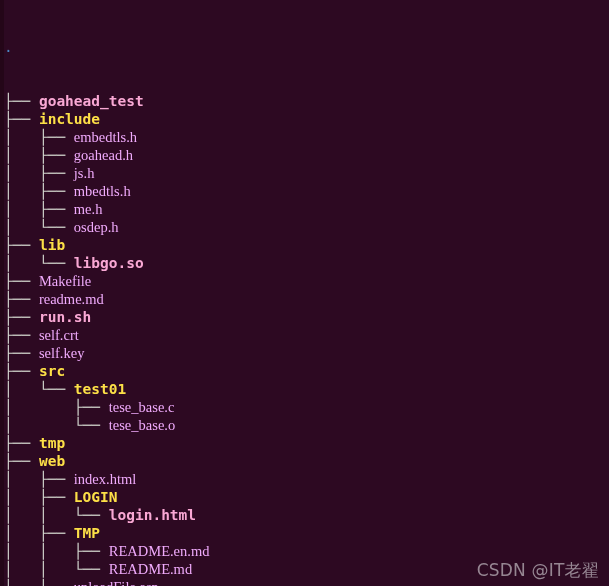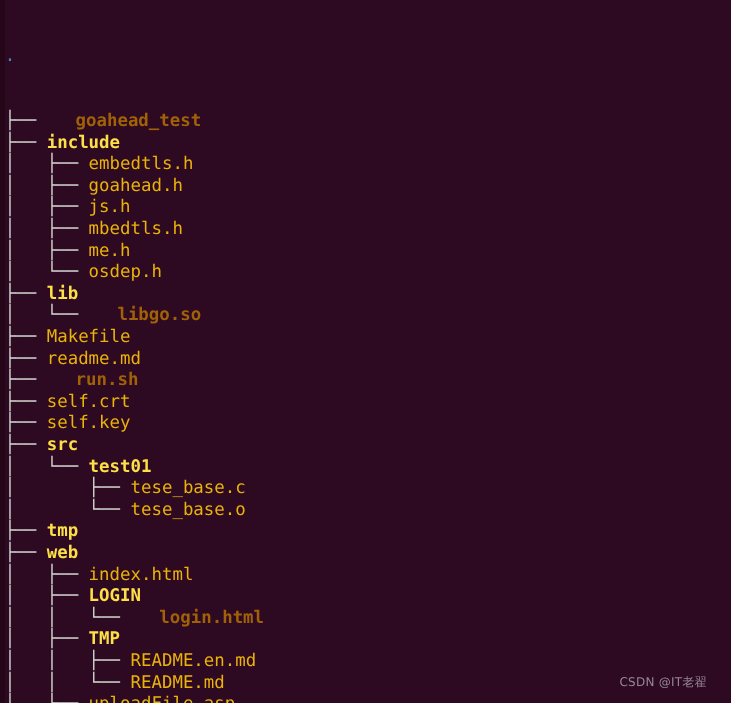--- a/index.html
+++ b/index.html
@@ -36,32 +36,32 @@
     margin: 0;
   }
   .row {
     height: 18px;
     line-height: 18px;
     white-space: pre;
   }
   .branch {
     color: #d3d7cf;
   }
-  .n-file { color: #eab308; }
+  .n-file { color: #f0abfc; font-family: Liberation Serif, serif; }
   .n-dir  { color: #fde047; font-weight: bold; }
-  .n-exec { color: #a16207; font-weight: bold; margin-left: 24px; }
+  .n-exec { color: #f9a8d4; font-weight: bold; }
   .n-root { color: #4a87c4; }
 
   #watermark {
     position: absolute;
-    right: 20px;
+    right: 10px;
     bottom: 8px;
     color: #9c8d99;
     font-family: "DejaVu Sans", "Liberation Sans", sans-serif;
-    font-size: 10px;
+    font-size: 17px;
     line-height: 16px;
     letter-spacing: 0.2px;
     opacity: 0.95;
     user-select: none;
   }
 </style>
 </head>
 <body>
 
 <div id="terminal">

